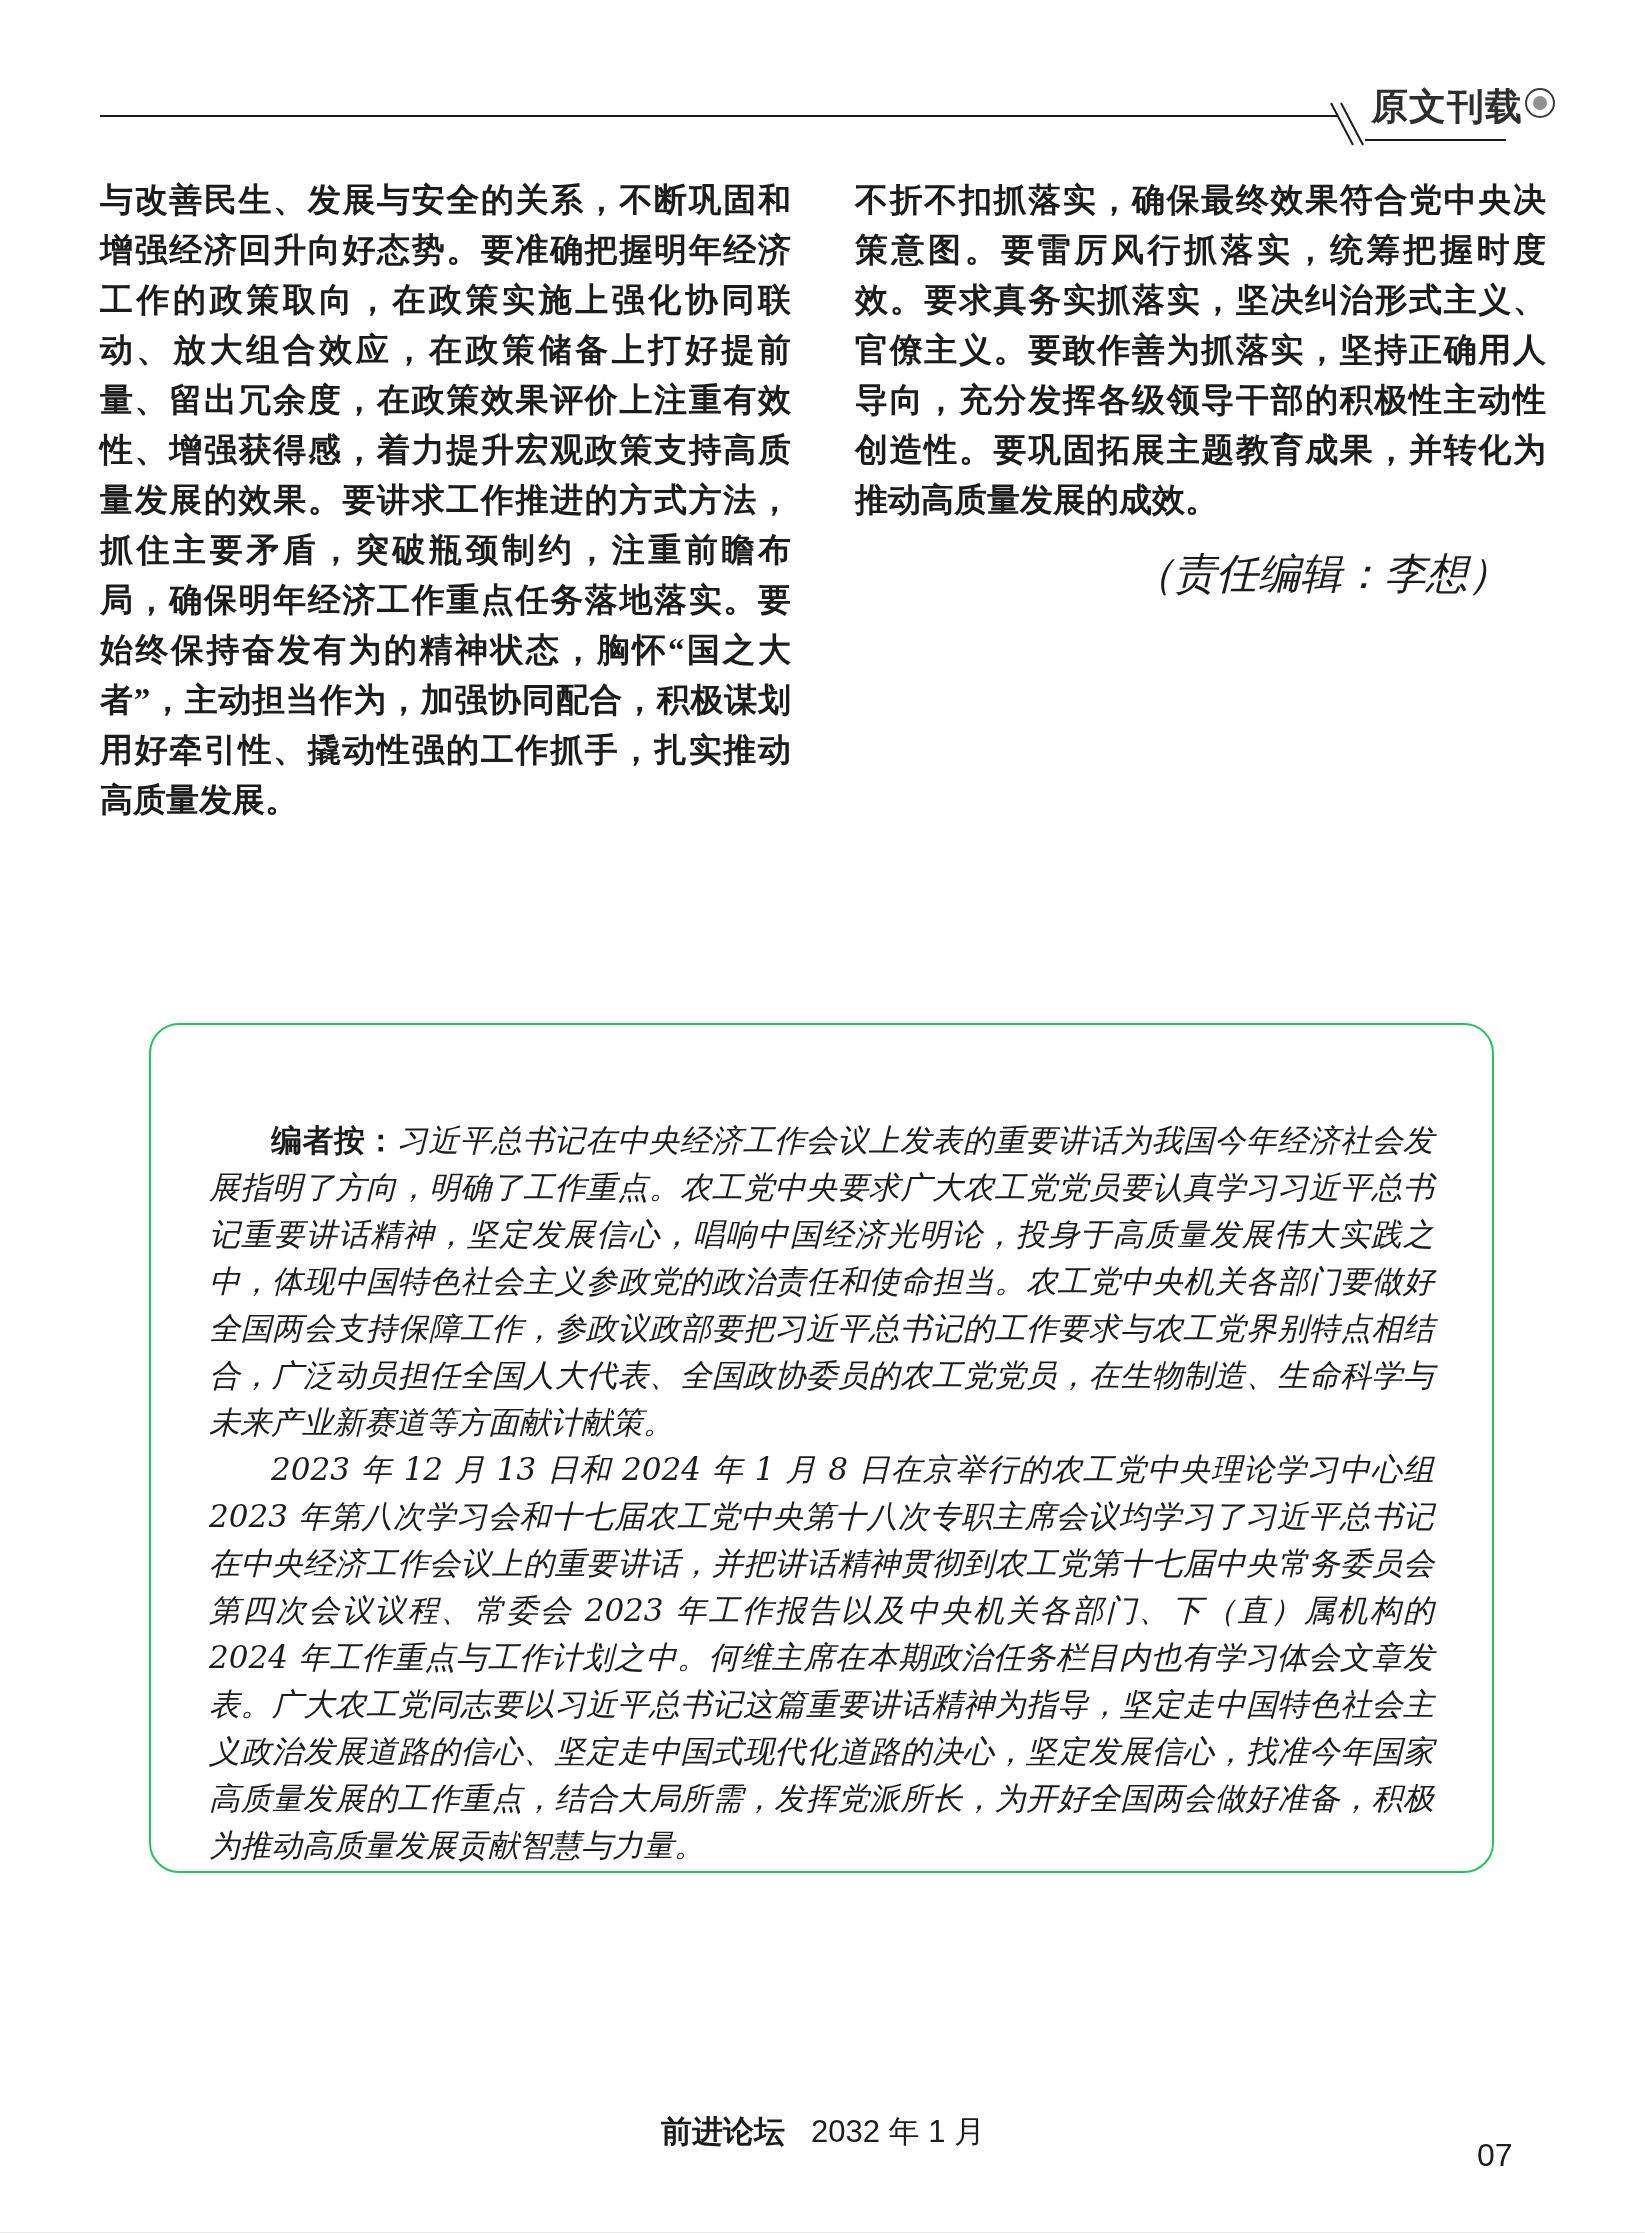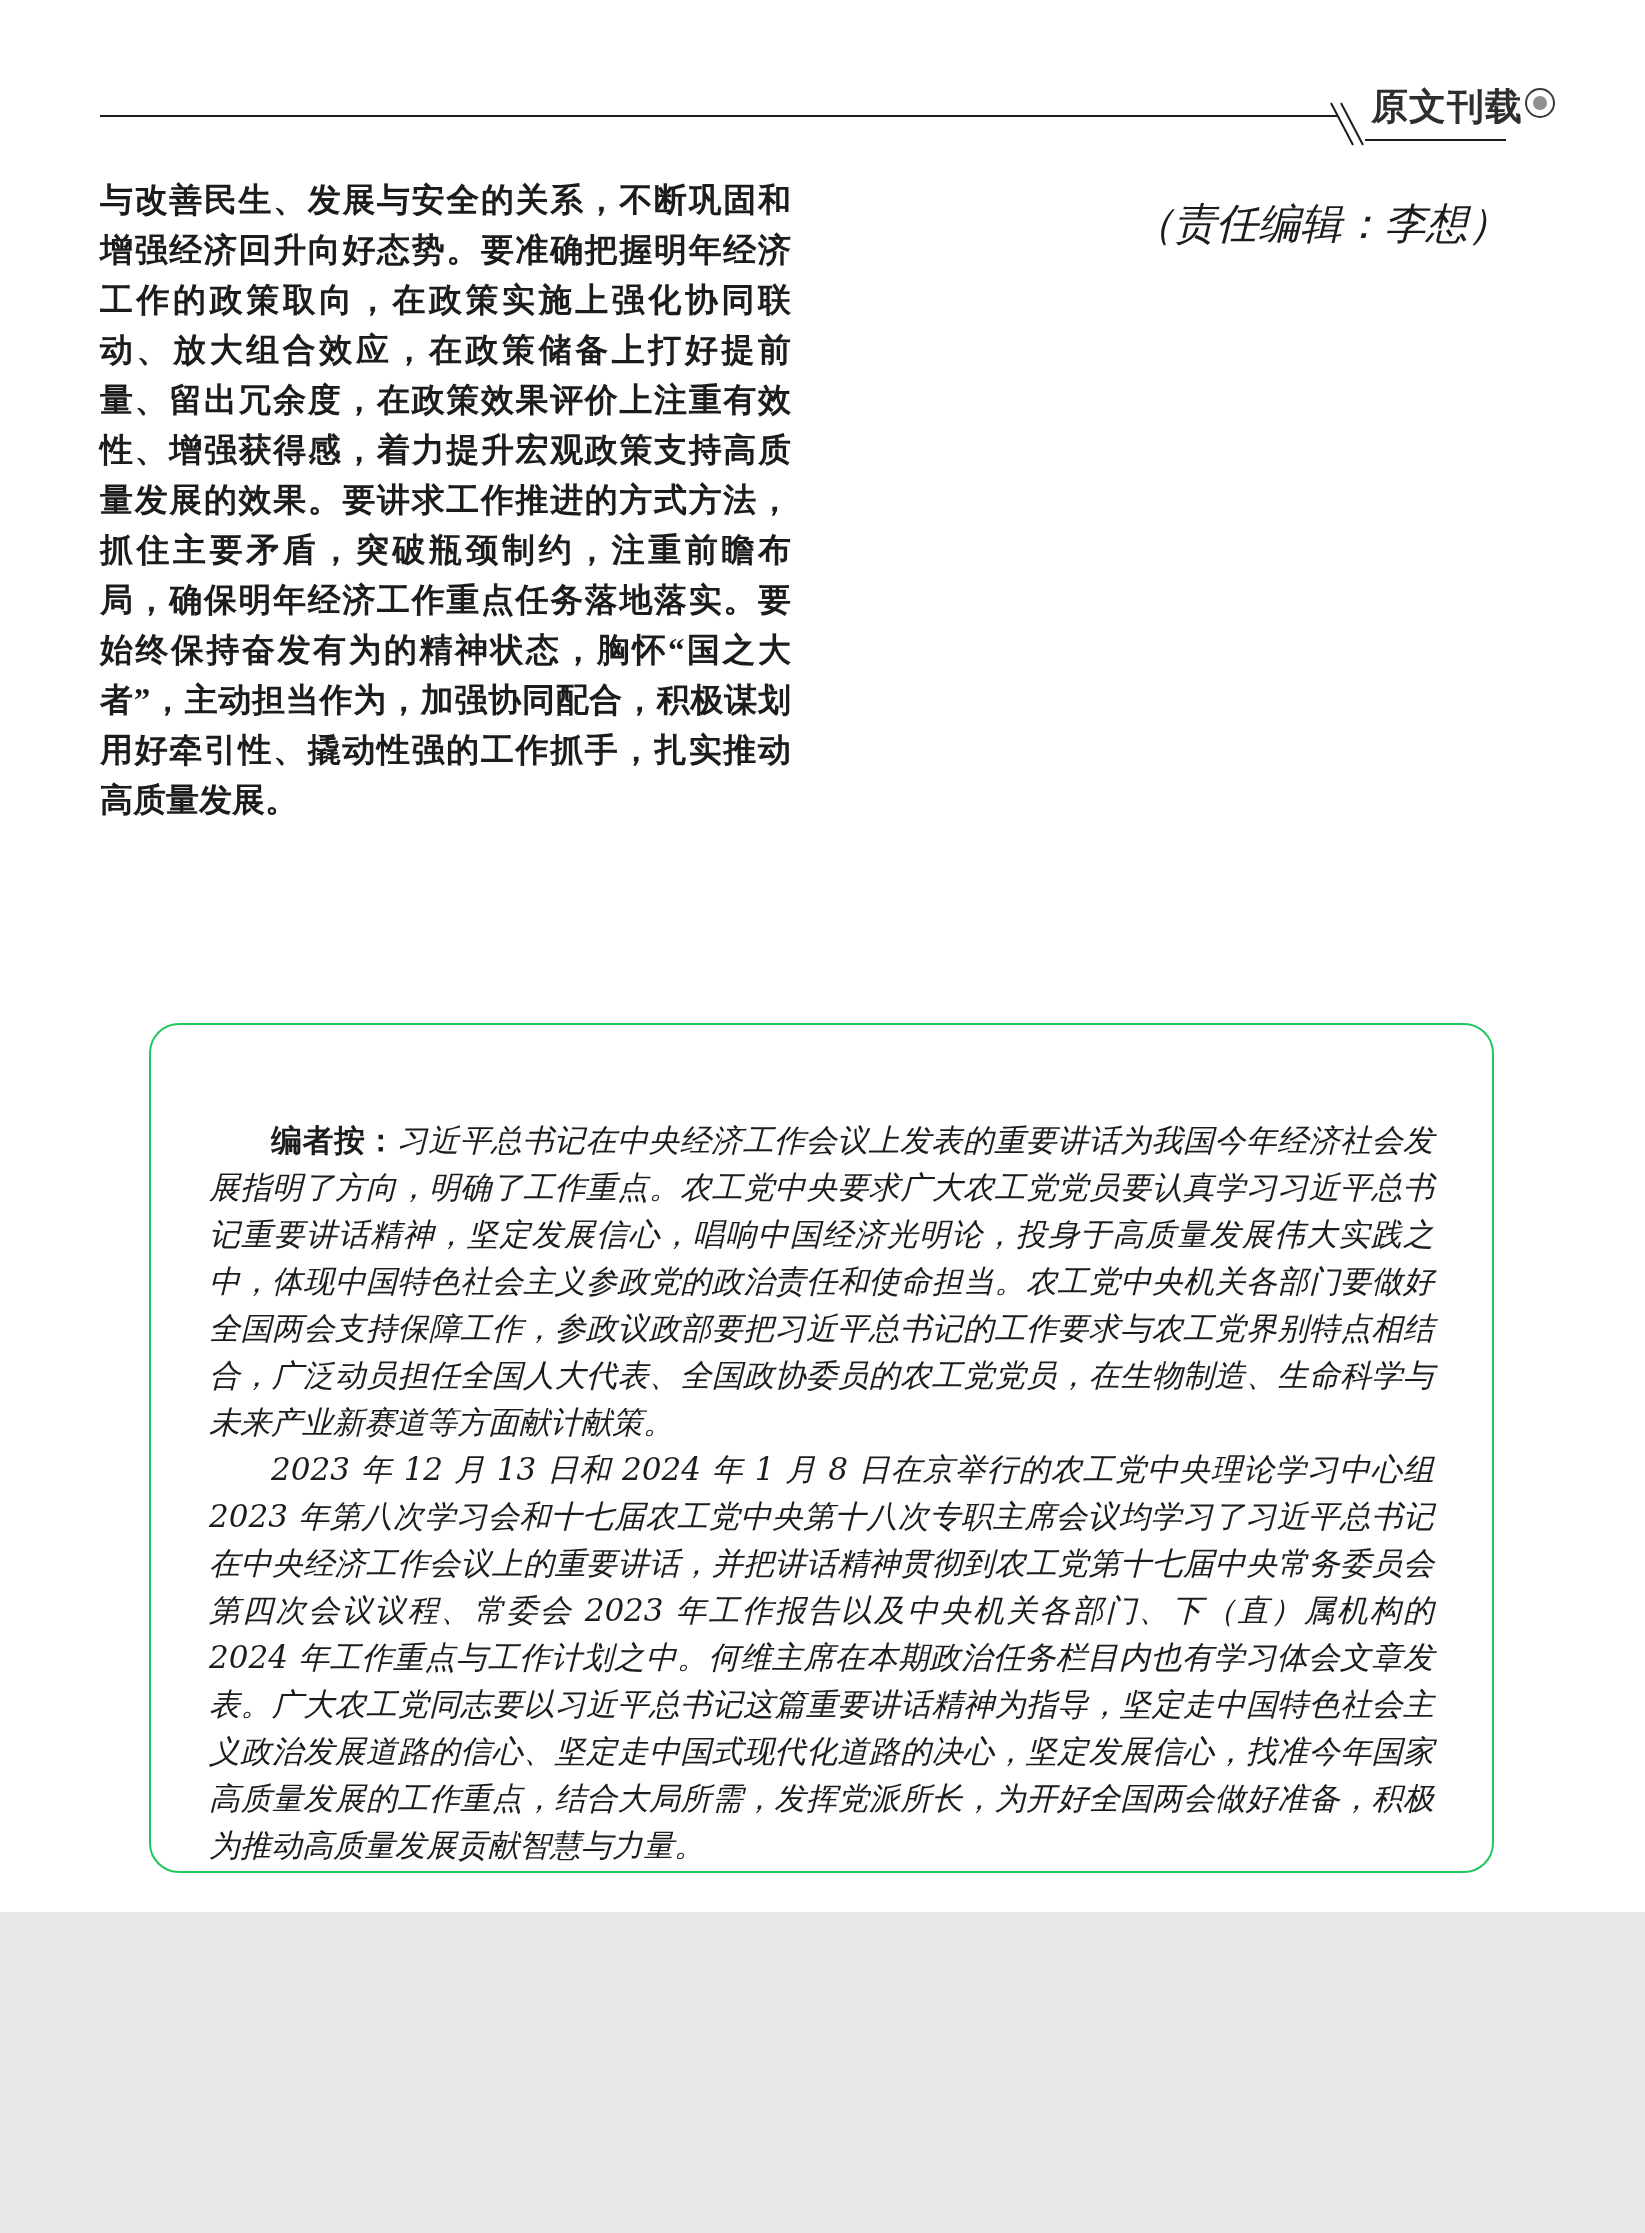--- a/index.html
+++ b/index.html
@@ -1,18 +1,18 @@
 <!DOCTYPE html>
 <html><head>
 <meta charset="utf-8">
 <style>
   html,body{margin:0;padding:0;background:#e8e8e8;}
   .page{
     position:relative;
-    width:1646px;height:1912px;
+    width:1646px;height:2232px;
     background:#ffffff;
     color:#1c1c1c;
     font-family:"Liberation Serif","DejaVu Serif",serif;
     overflow:hidden;
     margin:0 auto;
   }
   
   .rule{position:absolute;height:2px;background:#1c1c1c;}
   .rule-1{left:100px;top:115px;width:1237px;}
   .rule-2{left:1365px;top:139px;width:141px;}
@@ -94,20 +94,21 @@
     </div>
   </header>
 
   <main>
 
     <section class="col col-left">
       <p class="cont">与改善民生、发展与安全的关系，不断巩固和增强经济回升向好态势。要准确把握明年经济工作的政策取向，在政策实施上强化协同联动、放大组合效应，在政策储备上打好提前量、留出冗余度，在政策效果评价上注重有效性、增强获得感，着力提升宏观政策支持高质量发展的效果。要讲求工作推进的方式方法，抓住主要矛盾，突破瓶颈制约，注重前瞻布局，确保明年经济工作重点任务落地落实。要始终保持奋发有为的精神状态，胸怀“国之大者”，主动担当作为，加强协同配合，积极谋划用好牵引性、撬动性强的工作抓手，扎实推动高质量发展。</p>
     </section>
 
     <section class="col col-right">
+      <p class="cont">不折不扣抓落实，确保最终效果符合党中央决策意图。要雷厉风行抓落实，统筹把握时度效。要求真务实抓落实，坚决纠治形式主义、官僚主义。要敢作善为抓落实，坚持正确用人导向，充分发挥各级领导干部的积极性主动性创造性。要巩固拓展主题教育成果，并转化为推动高质量发展的成效。</p>
       <div class="credit">（责任编辑：李想）</div>
     </section>
 
     <aside class="editor-box">
       <p class="box-para"><b class="box-label">编者按：</b><span>习近平总书记在中央经济工作会议上发表的重要讲话为我国今年经济社会发展指明了方向，明确了工作重点。农工党中央要求广大农工党党员要认真学习习近平总书记重要讲话精神，坚定发展信心，唱响中国经济光明论，投身于高质量发展伟大实践之中，体现中国特色社会主义参政党的政治责任和使命担当。农工党中央机关各部门要做好全国两会支持保障工作，参政议政部要把习近平总书记的工作要求与农工党界别特点相结合，广泛动员担任全国人大代表、全国政协委员的农工党党员，在生物制造、生命科学与未来产业新赛道等方面献计献策。</span></p>
       <p class="box-para">2023 年 12 月 13 日和 2024 年 1 月 8 日在京举行的农工党中央理论学习中心组 2023 年第八次学习会和十七届农工党中央第十八次专职主席会议均学习了习近平总书记在中央经济工作会议上的重要讲话，并把讲话精神贯彻到农工党第十七届中央常务委员会第四次会议议程、常委会 2023 年工作报告以及中央机关各部门、下（直）属机构的 2024 年工作重点与工作计划之中。何维主席在本期政治任务栏目内也有学习体会文章发表。广大农工党同志要以习近平总书记这篇重要讲话精神为指导，坚定走中国特色社会主义政治发展道路的信心、坚定走中国式现代化道路的决心，坚定发展信心，找准今年国家高质量发展的工作重点，结合大局所需，发挥党派所长，为开好全国两会做好准备，积极为推动高质量发展贡献智慧与力量。</p>
     </aside>
 
   </main>
 

